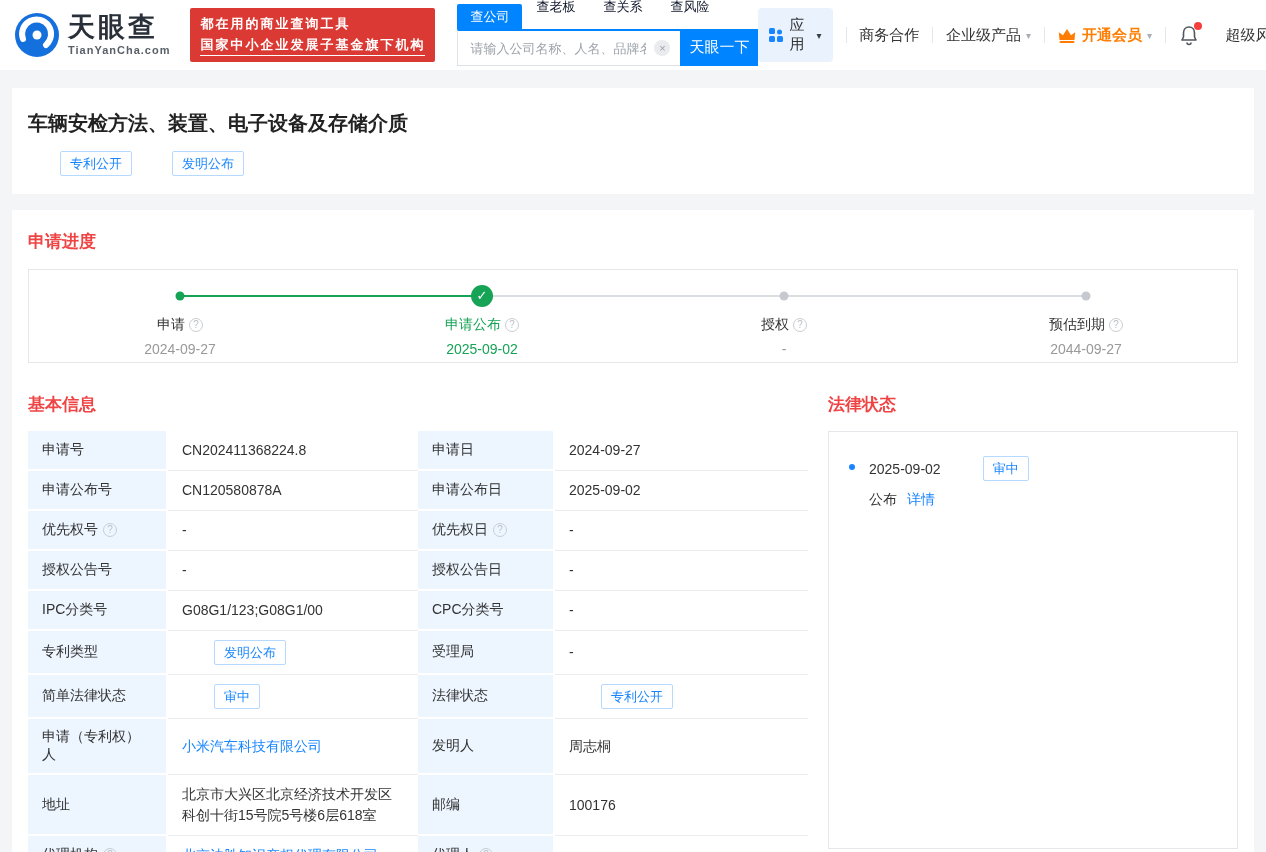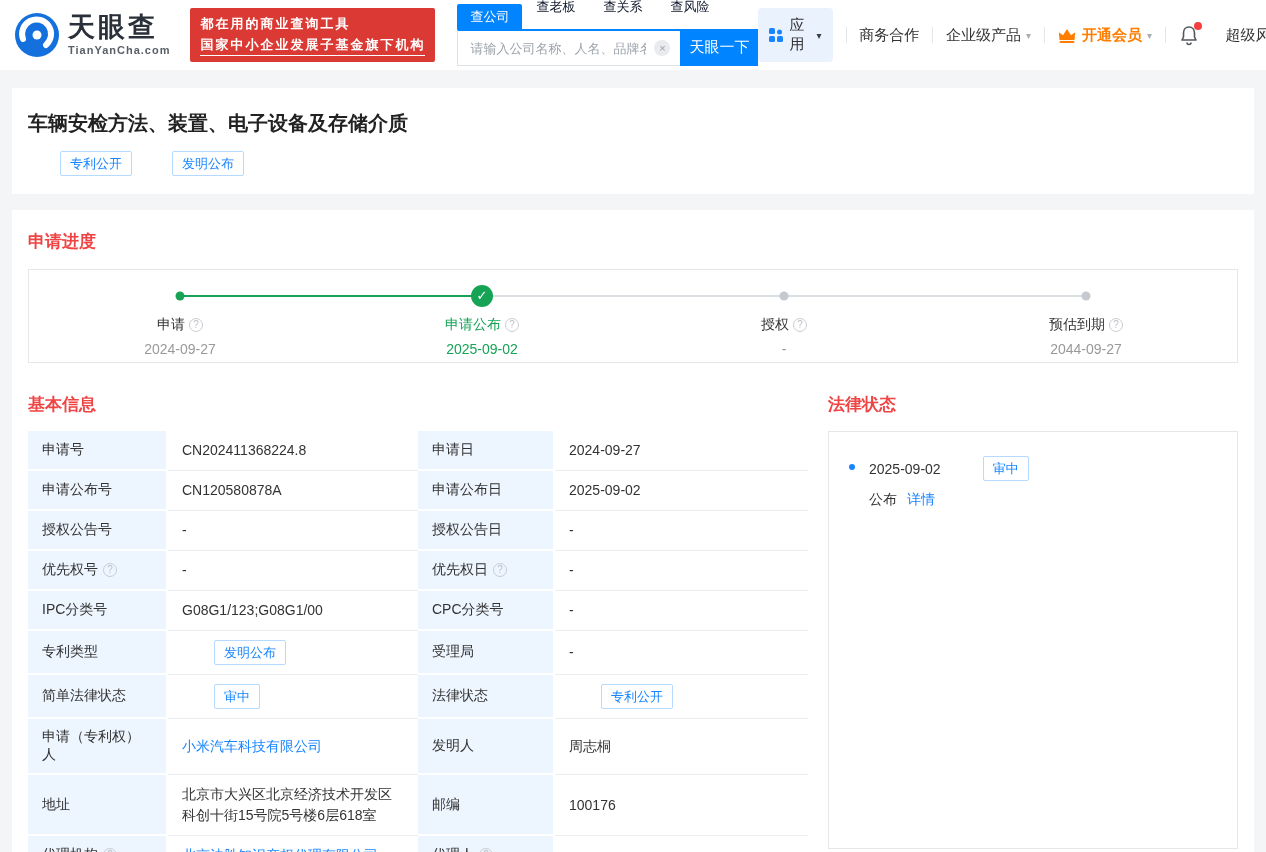--- a/index.html
+++ b/index.html
@@ -294,39 +294,39 @@
           <td class="lbl lbl2"><span>申请日</span></td>
           <td class="val val2"><span>2024-09-27</span></td>
         </tr>
         <tr>
           <td class="lbl"><span>申请公布号</span></td>
           <td class="val val1"><span>CN120580878A</span></td>
           <td class="lbl lbl2"><span>申请公布日</span></td>
           <td class="val val2"><span>2025-09-02</span></td>
         </tr>
         <tr>
-          <td class="lbl"><span>授权公告号</span></td>
-          <td class="val val1"><span>-</span></td>
-          <td class="lbl lbl2"><span>授权公告日</span></td>
-          <td class="val val2"><span>-</span></td>
-        </tr>
-        <tr>
           <td class="lbl">
             <span class="lbl-inner">
               <span>优先权号</span>
               <span class="help-icon">?</span>
             </span>
           </td>
           <td class="val val1"><span>-</span></td>
           <td class="lbl lbl2">
             <span class="lbl-inner">
               <span>优先权日</span>
               <span class="help-icon">?</span>
             </span>
           </td>
+          <td class="val val2"><span>-</span></td>
+        </tr>
+        <tr>
+          <td class="lbl"><span>授权公告号</span></td>
+          <td class="val val1"><span>-</span></td>
+          <td class="lbl lbl2"><span>授权公告日</span></td>
           <td class="val val2"><span>-</span></td>
         </tr>
         <tr>
           <td class="lbl"><span>IPC分类号</span></td>
           <td class="val val1"><span>G08G1/123;G08G1/00</span></td>
           <td class="lbl lbl2"><span>CPC分类号</span></td>
           <td class="val val2"><span>-</span></td>
         </tr>
         <tr>
           <td class="lbl"><span>专利类型</span></td>

